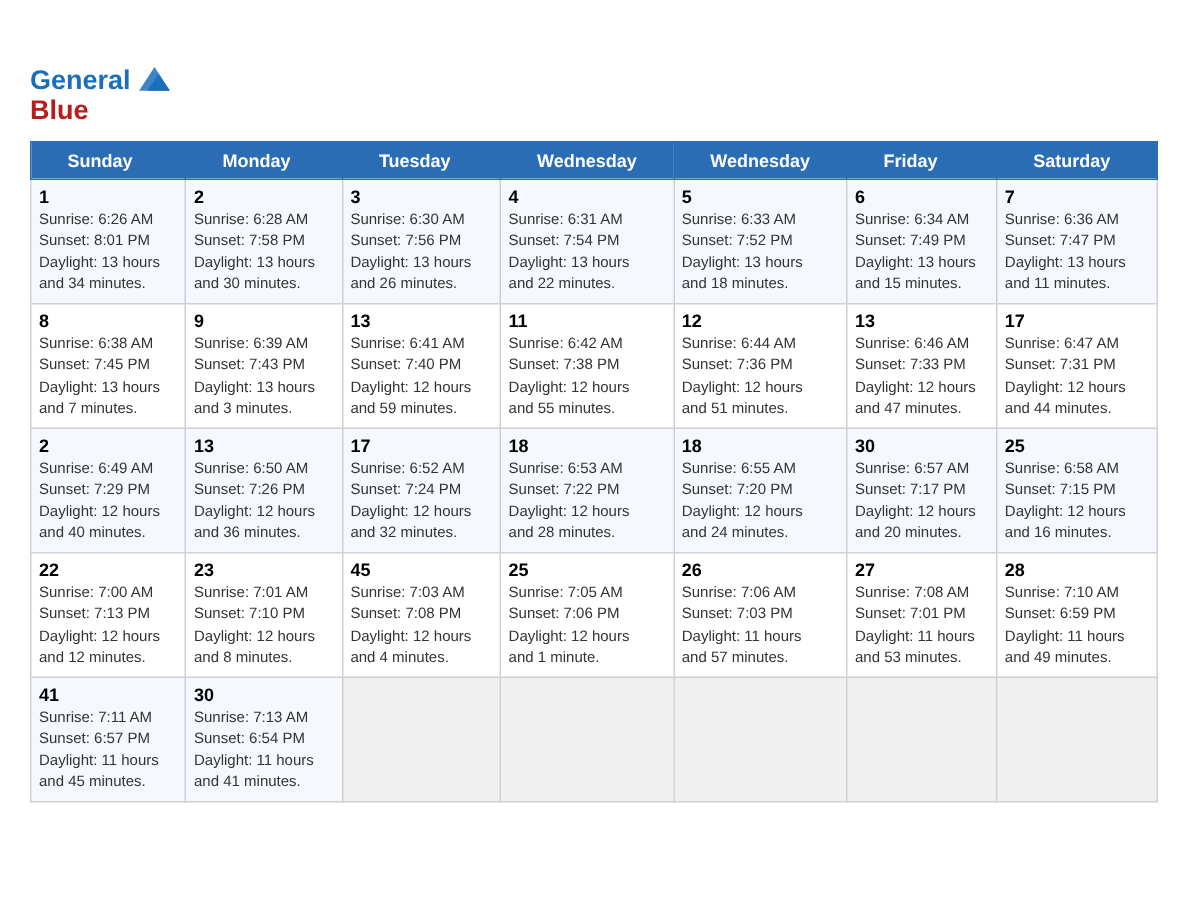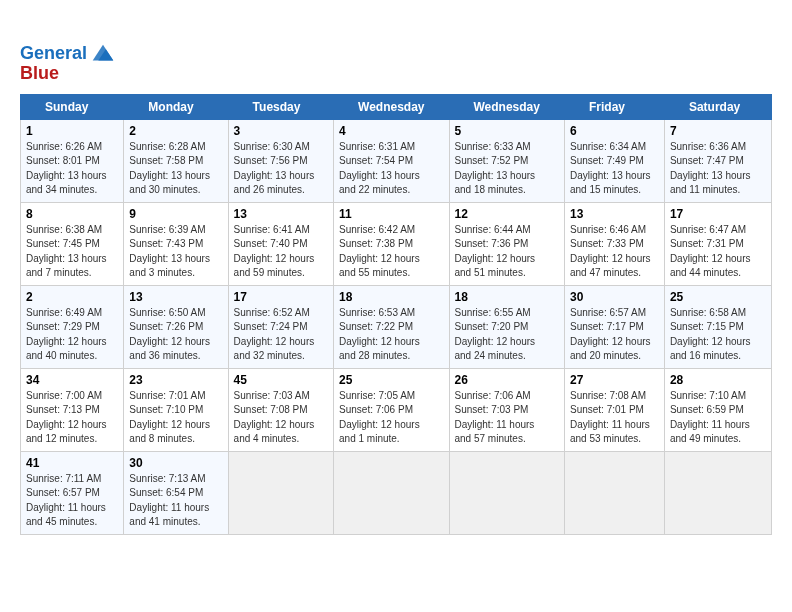--- a/index.html
+++ b/index.html
@@ -223,21 +223,21 @@
             <span class="day-num">30</span>
             <div class="cell-text">Sunrise: 6:57 AM<br>Sunset: 7:17 PM<br>Daylight: 12 hours<br>and 20 minutes.</div>
           </td>
           <td>
             <span class="day-num">25</span>
             <div class="cell-text">Sunrise: 6:58 AM<br>Sunset: 7:15 PM<br>Daylight: 12 hours<br>and 16 minutes.</div>
           </td>
         </tr>
         <tr>
           <td>
-            <span class="day-num">34</span>
+            <span class="day-num">22</span>
             <div class="cell-text">Sunrise: 7:00 AM<br>Sunset: 7:13 PM<br>Daylight: 12 hours<br>and 12 minutes.</div>
           </td>
           <td>
             <span class="day-num">23</span>
             <div class="cell-text">Sunrise: 7:01 AM<br>Sunset: 7:10 PM<br>Daylight: 12 hours<br>and 8 minutes.</div>
           </td>
           <td>
             <span class="day-num">45</span>
             <div class="cell-text">Sunrise: 7:03 AM<br>Sunset: 7:08 PM<br>Daylight: 12 hours<br>and 4 minutes.</div>
           </td>

